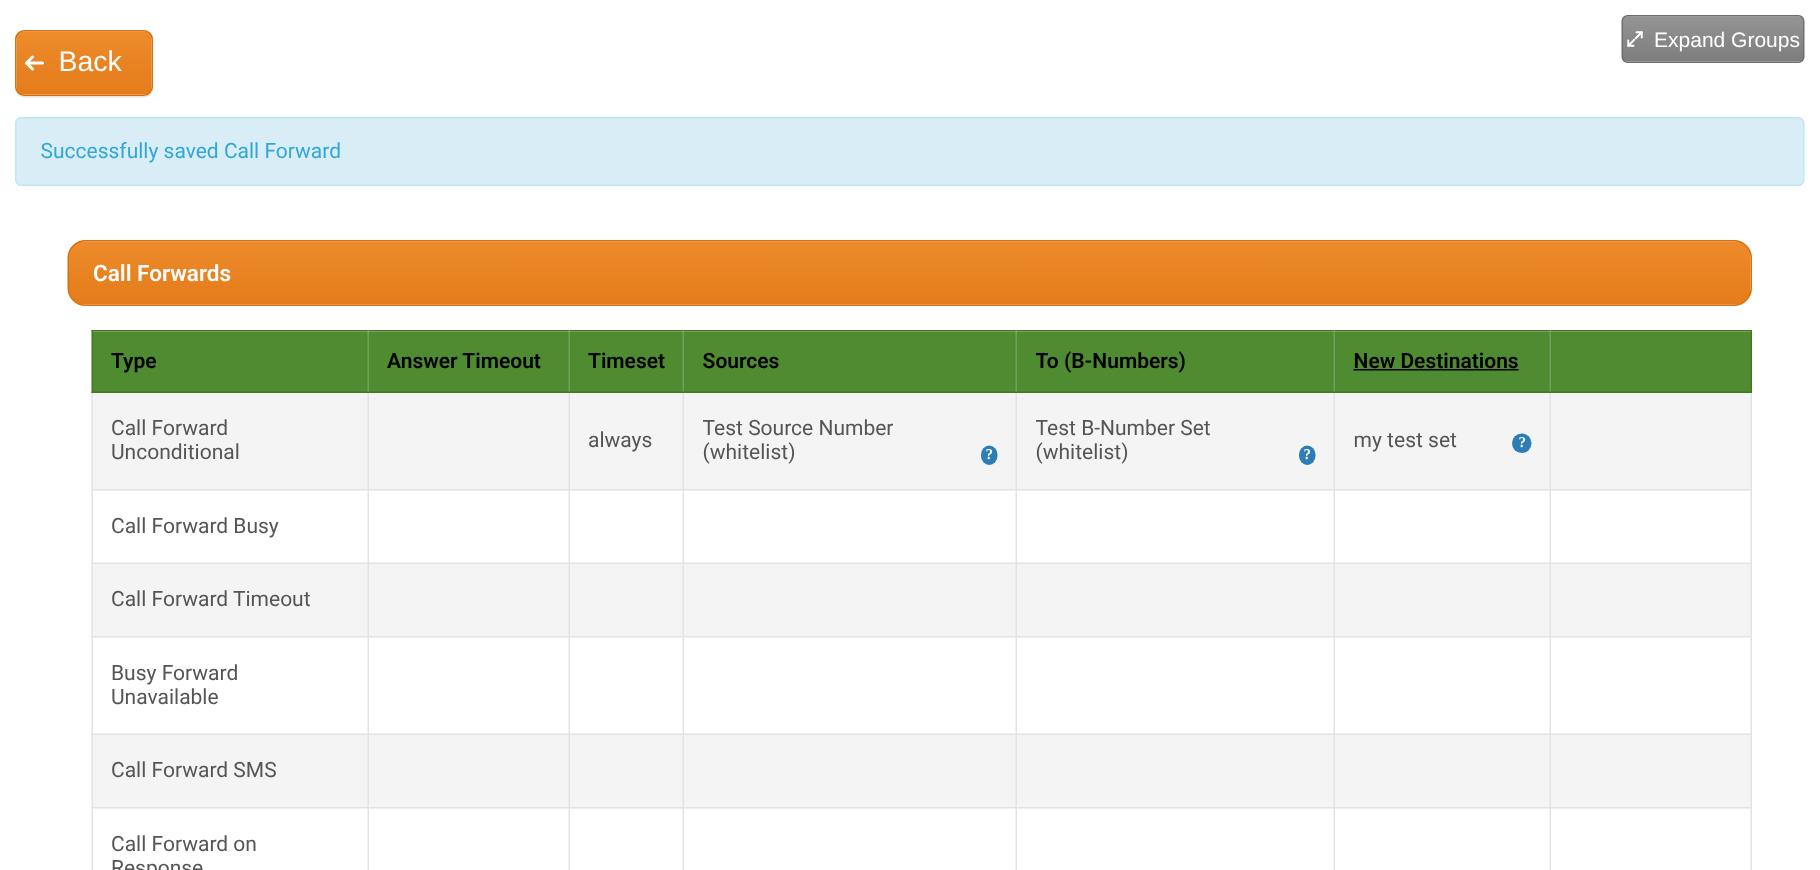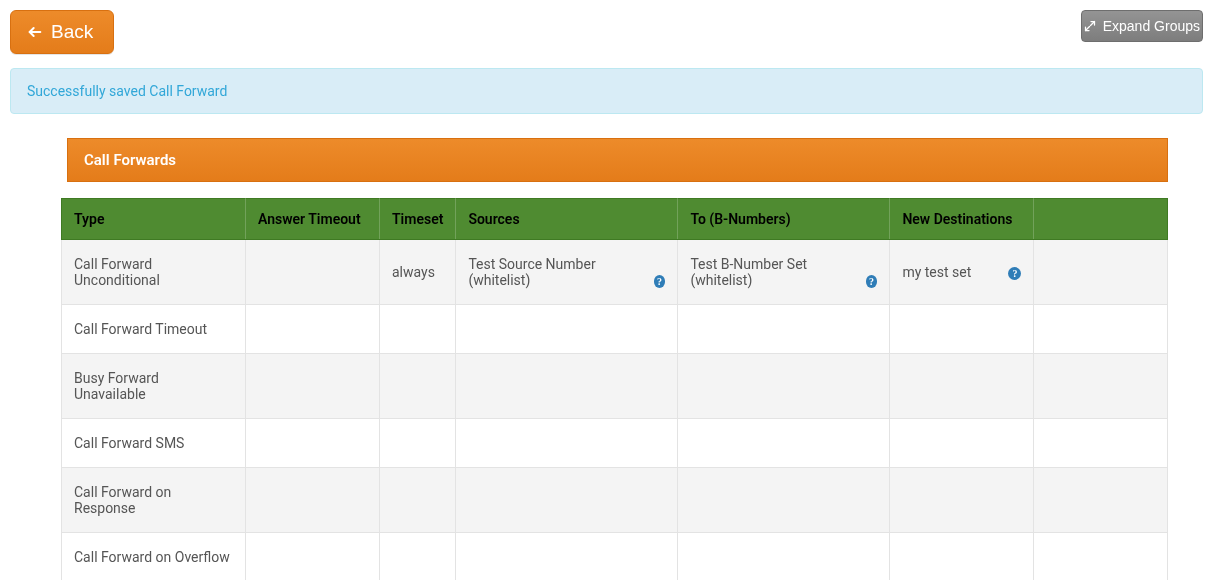--- a/index.html
+++ b/index.html
@@ -15,62 +15,62 @@
       display: flex;
       justify-content: space-between;
       align-items: flex-start;
       margin-bottom: 14px;
     }
     .back-button {
       background: linear-gradient(to bottom, #ed8b2a, #e47c1a);
       color: #fff;
       border: 1px solid #d87010;
       border-radius: 6px;
-      padding: 10px 20px 10px 16px;
+      padding: 10px 20px 10px 4px;
       font-size: 19px;
       font-weight: 400;
       cursor: pointer;
       display: inline-flex;
       align-items: center;
       gap: 8px;
       box-shadow: 0 1px 0 rgba(0,0,0,0.1);
+      margin-top: 10px;
     }
     .expand-button {
       background: linear-gradient(to bottom, #949494, #7d7d7d);
       color: #fff;
       border: 1px solid #6e6e6e;
       border-radius: 4px;
       padding: 7px 2px;
       font-size: 14px;
       cursor: pointer;
       display: inline-flex;
       align-items: center;
       gap: 7px;
     }
     .alert-success {
       background: #d9edf7;
       border: 1px solid #bce8f1;
       color: #31a7d8;
       border-radius: 4px;
       padding: 14px 16px;
-      margin-bottom: 24px;
+      margin-bottom: 36px;
     }
     .panel {
       margin: 0 35px;
     }
     .panel-heading {
       background: linear-gradient(to bottom, #ed8b2a, #e47c1a);
       color: #fff;
       border: 1px solid #d87010;
-      border-radius: 0;
+      border-radius: 12px;
       padding: 12px 16px;
       font-size: 15px;
       font-weight: 600;
       margin-bottom: 16px;
-      margin-left: 22px;
     }
     .cf-table {
       width: calc(100% - 16px);
       margin-left: 16px;
       border-collapse: collapse;
       border: 1px solid #ddd;
     }
     .cf-table thead th {
       background: #4f8b31;
       color: #000000;
@@ -109,21 +109,21 @@
       font-weight: 700;
       font-family: Georgia, serif;
       margin-left: 10px;
       cursor: help;
     }
     .col-type { width: 184px; }
     .col-timeout { width: 134px; }
     .col-timeset { width: 72px; }
     .col-sources { width: 222px; }
     .col-to { width: 212px; }
-    .col-dest { width: 144px; }
+    .col-dest { width: 144px; text-decoration: underline; }
     .col-actions { width: auto; }
     .arrow-left-icon svg { width: 16px; height: 16px; display: block; }
     .expand-icon svg { width: 12px; height: 12px; display: block; }
   </style>
 </head>
 <body>
 
 <div class="topbar">
   <button class="back-button">
     <span class="arrow-left-icon">
@@ -187,20 +187,29 @@
           </td>
           <td>
             <div class="cell-with-info">
               <span>my test set</span>
               <span class="info-icon">?</span>
             </div>
           </td>
           <td></td>
         </tr>
         <tr>
+          <td>Call Forward Busy</td>
+          <td></td>
+          <td></td>
+          <td></td>
+          <td></td>
+          <td></td>
+          <td></td>
+        </tr>
+        <tr>
           <td>Call Forward Timeout</td>
           <td></td>
           <td></td>
           <td></td>
           <td></td>
           <td></td>
           <td></td>
         </tr>
         <tr>
           <td>Busy Forward Unavailable</td>

